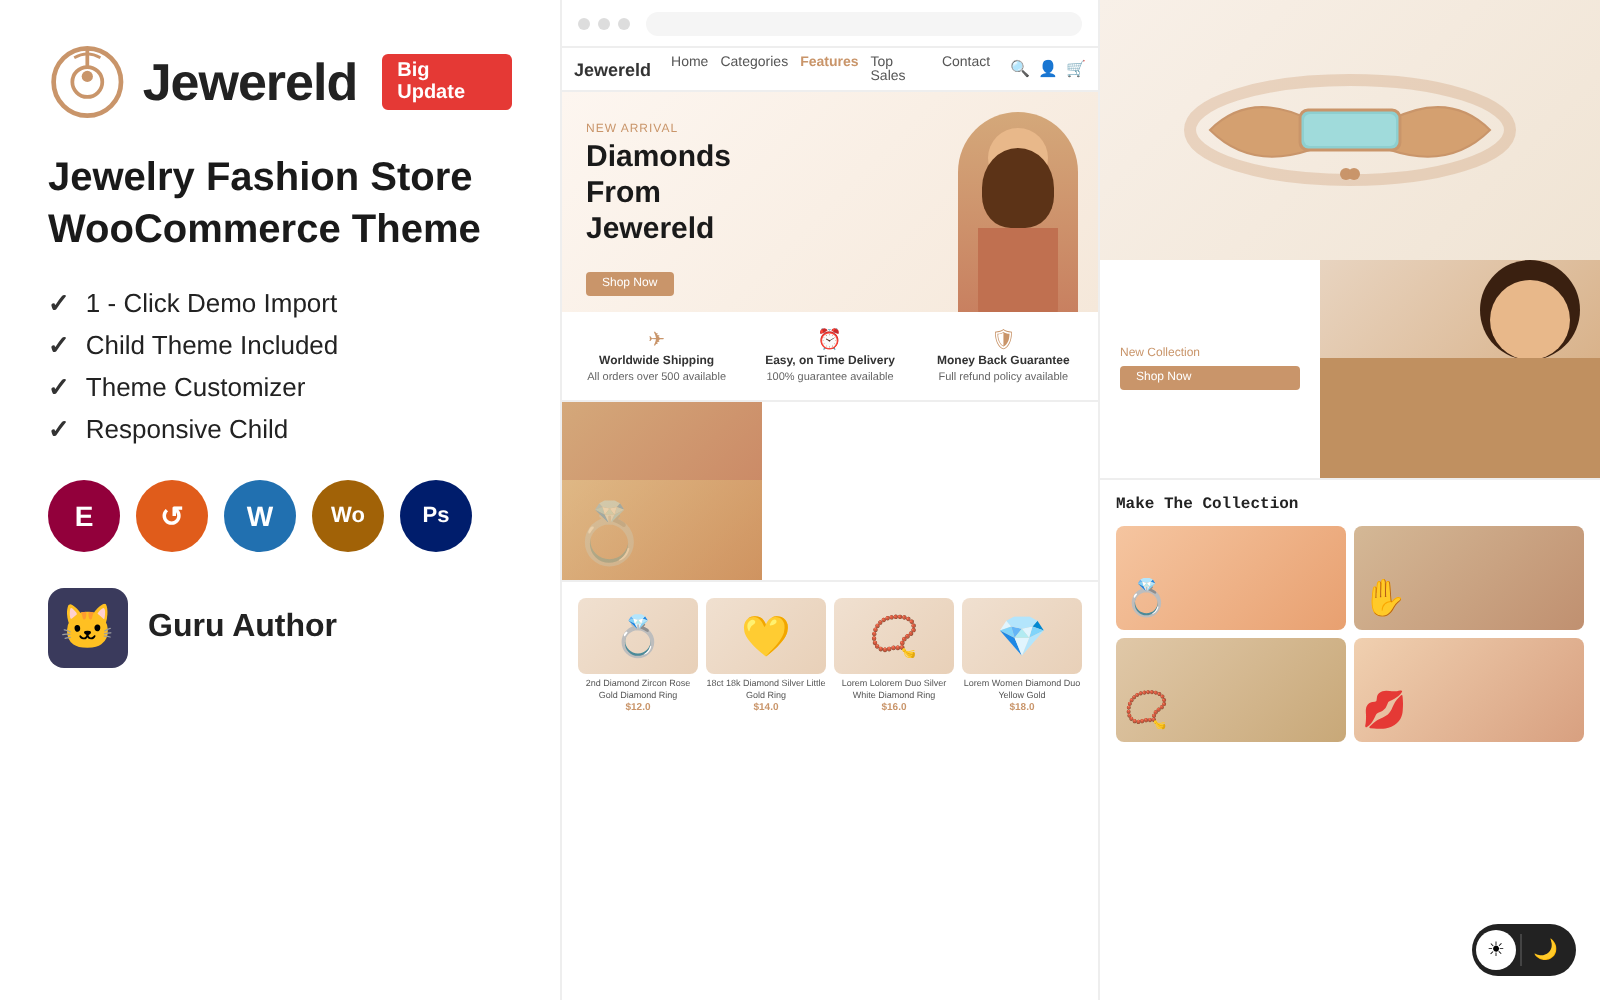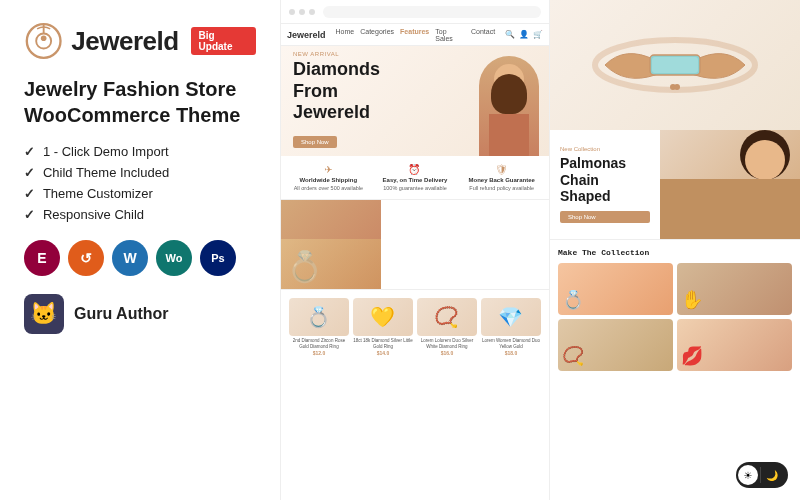--- a/index.html
+++ b/index.html
@@ -91,21 +91,21 @@
       align-items: center;
       justify-content: center;
       font-size: 14px;
       font-weight: 700;
       color: #fff;
     }
 
     .ti-elementor { background: #92003b; }
     .ti-customizer { background: #e05c1b; }
     .ti-wordpress { background: #2170b0; }
-    .ti-woo { background: #0f766e; }
+    .ti-woo { background: #a16207; }
     .ti-ps { background: #001d6c; }
 
     .guru-row {
       display: flex;
       align-items: center;
       gap: 10px;
     }
 
     .guru-badge {
       width: 40px;
@@ -226,21 +226,21 @@
 
     .hero-subtitle {
       font-size: 6px;
       color: #c9956a;
       text-transform: uppercase;
       letter-spacing: 0.5px;
       margin-bottom: 2px;
     }
 
     .hero-title {
-      font-size: 18px;
+      font-size: 15px;
       font-weight: 800;
       color: #1a1a1a;
       line-height: 1.2;
       margin-bottom: 6px;
     }
 
     .hero-btn {
       background: #c9956a;
       color: #fff;
       font-size: 6px;
@@ -765,21 +765,20 @@
       <circle cx="98" cy="62" r="3" fill="#c9956a"></circle>
       <circle cx="102" cy="62" r="3" fill="#c9956a"></circle>
     </svg>
   </div>
 
   <div class="right-bottom">
 
     <div class="palmonas-section">
       <div class="palmonas-text">
         <div class="palmonas-subtitle">New Collection</div>
-        <div class="palmonas-title">Palmonas<br>Chain<br>Shaped</div>
         <div class="palmonas-btn">Shop Now</div>
       </div>
       <div class="palmonas-model">
         <div class="palmonas-model-hair"></div>
         <div class="palmonas-model-face"></div>
         <div style="position:absolute;bottom:0;left:0;right:0;height:60px;background:#c09060;border-radius:0;"></div>
       </div>
     </div>
 
     <div class="collection-section">

